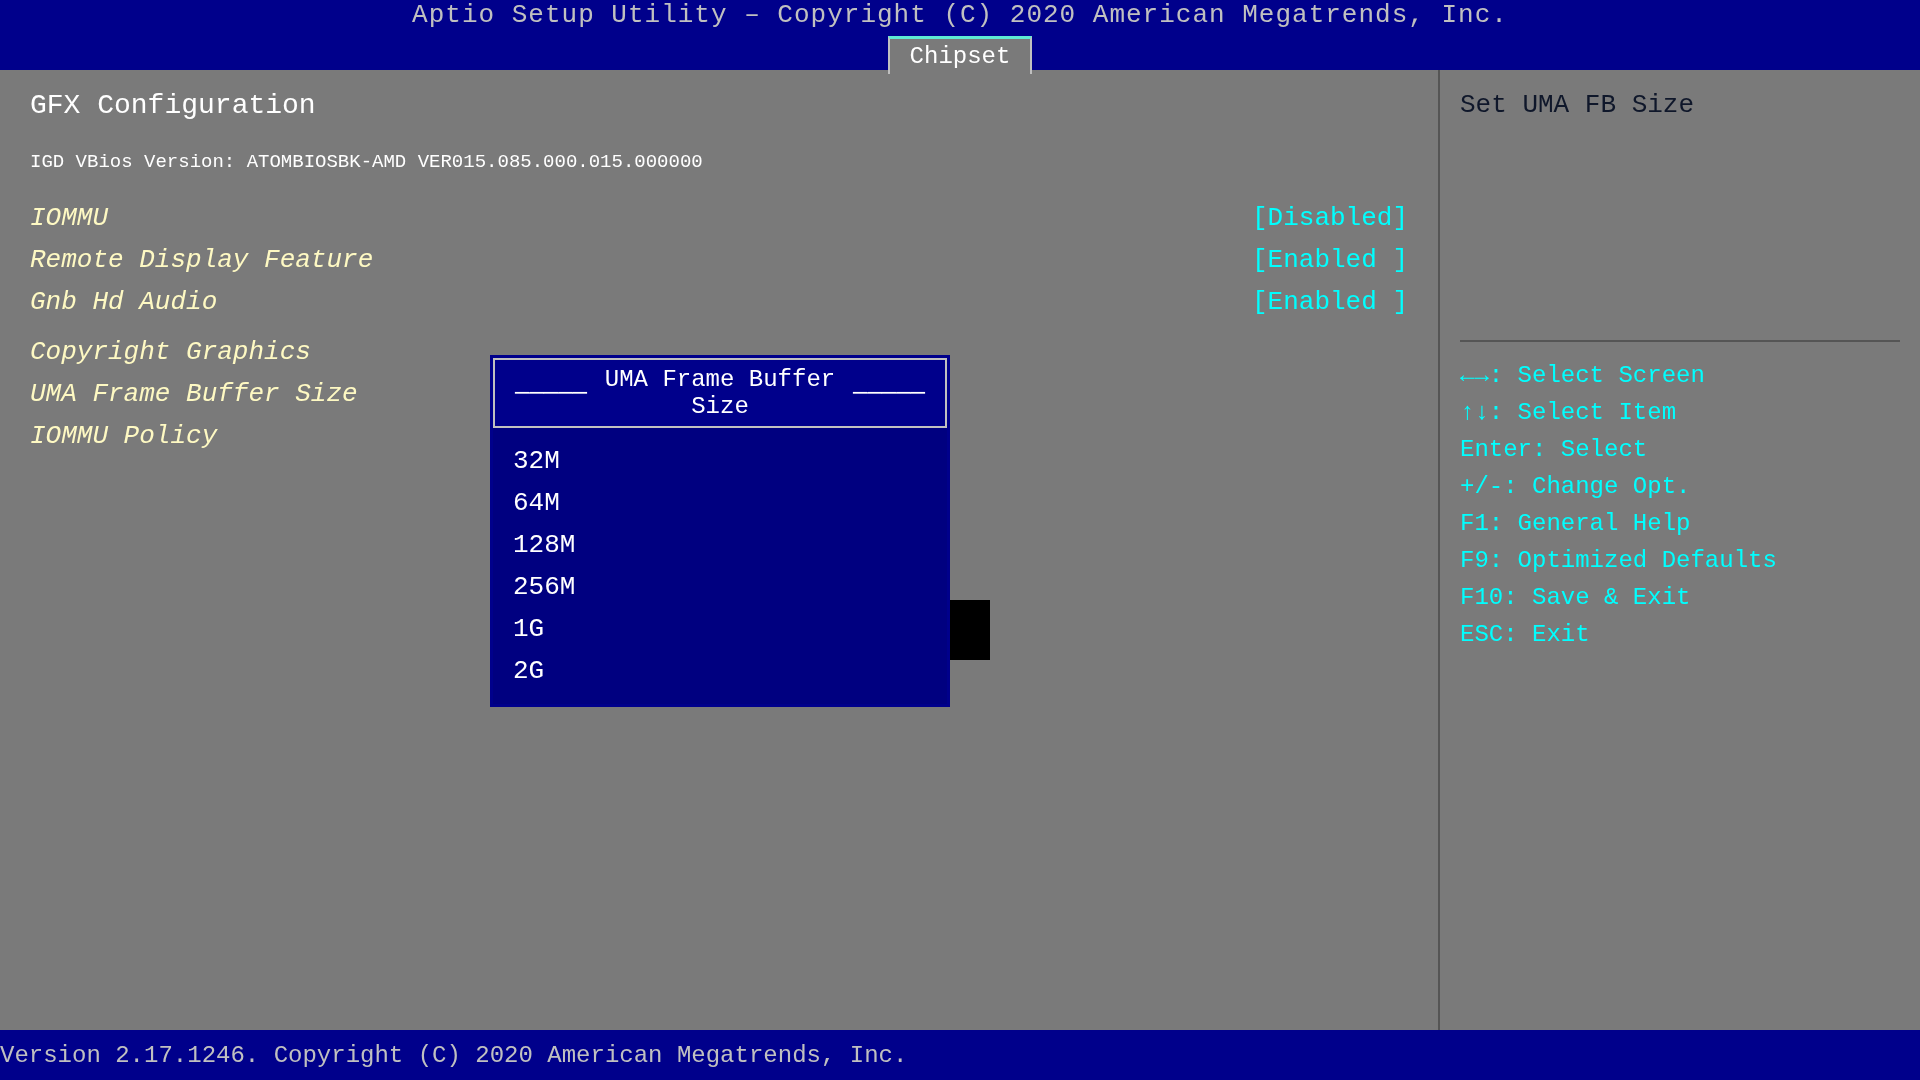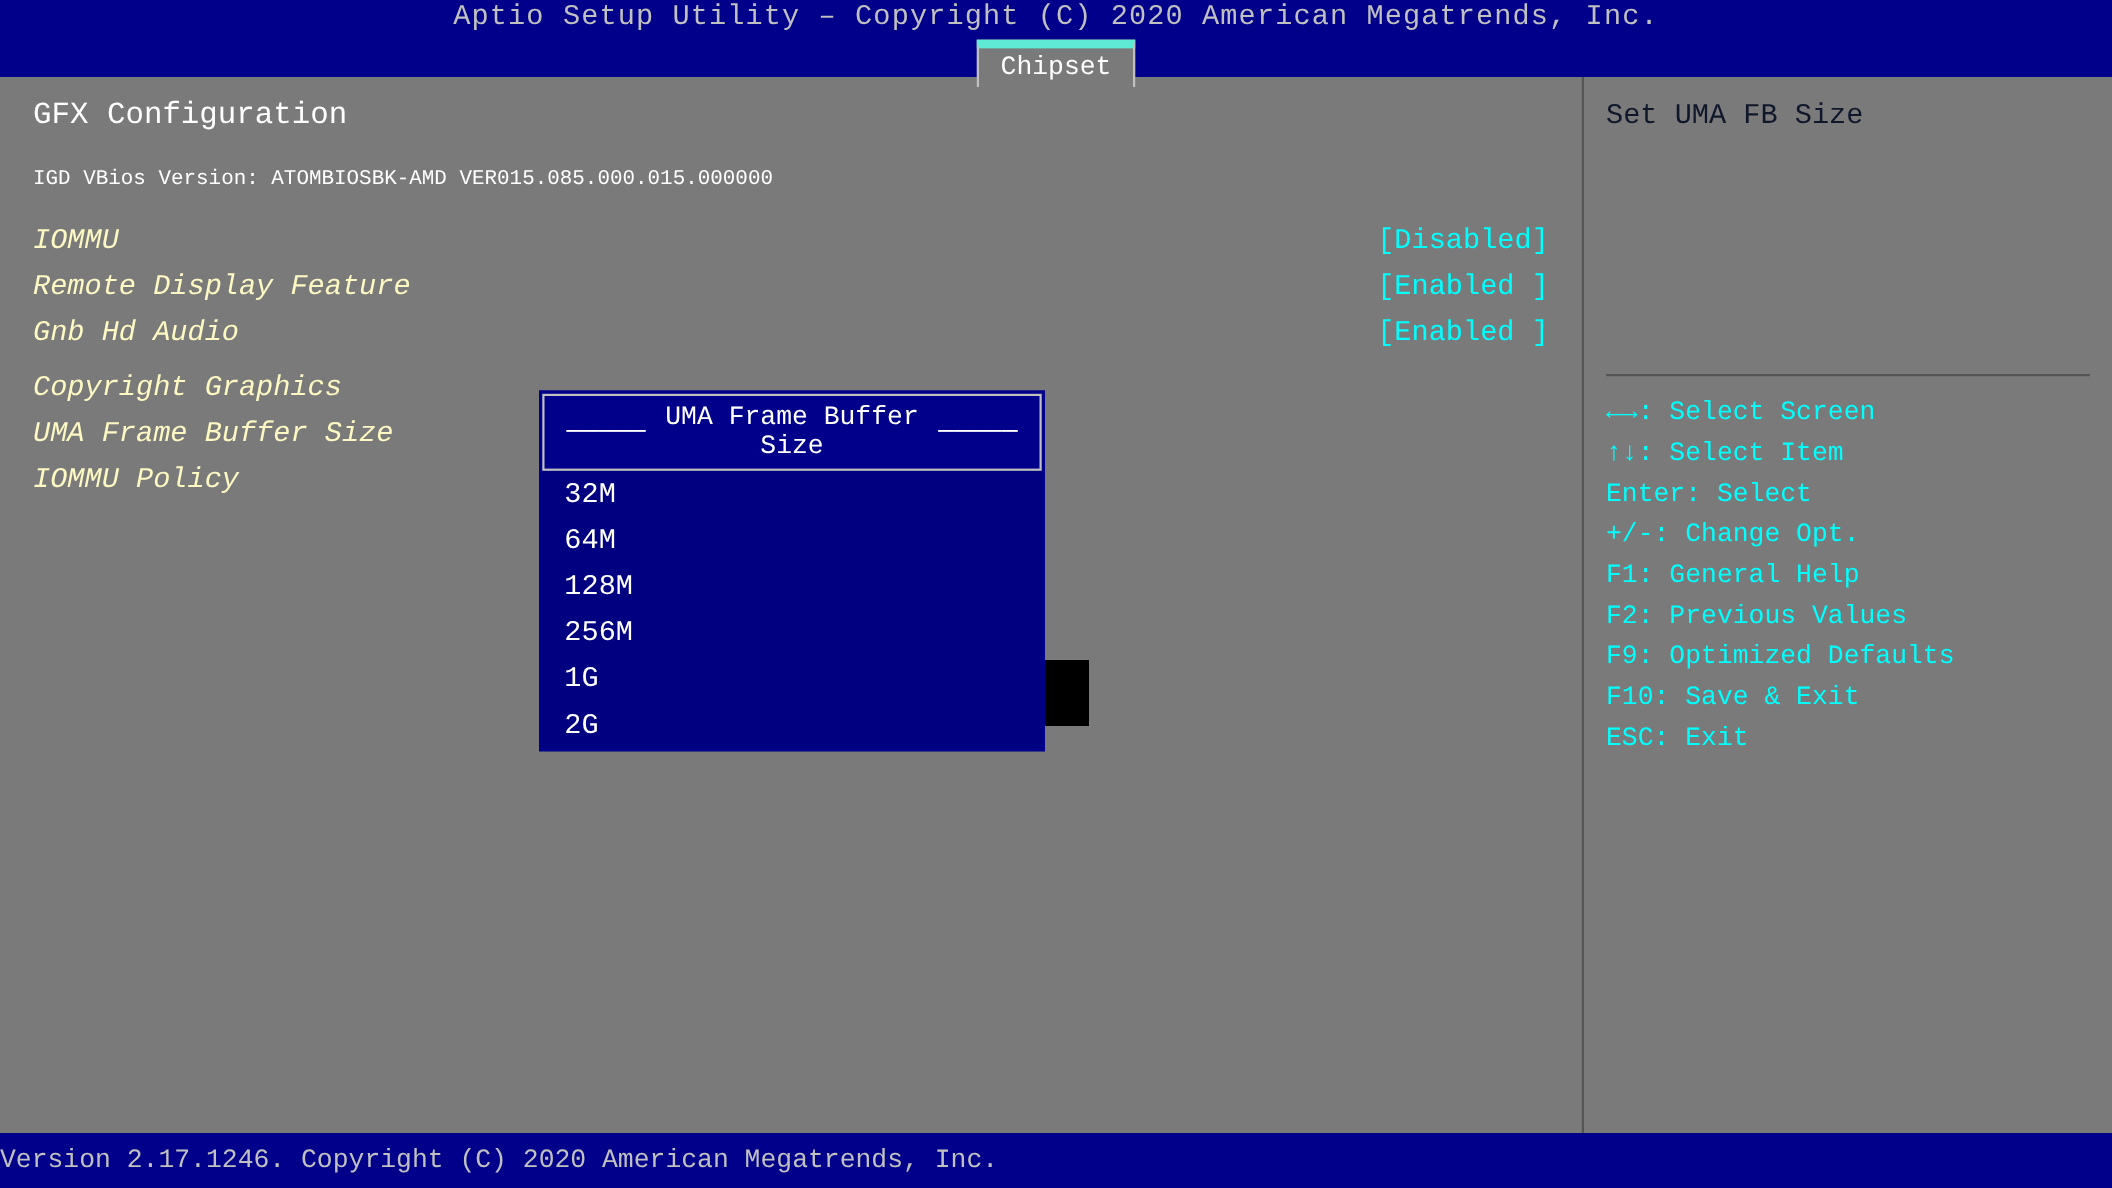--- a/index.html
+++ b/index.html
@@ -44,21 +44,21 @@
       padding: 4px 20px;
       background-color: #7a7a7a;
       color: #c0c0c0;
       font-size: 24px;
       border: none;
     }
 
     .tab.active {
       background-color: #7a7a7a;
       color: #ffffff;
-      border-top: 8px solid #5eead4;
+      border-top: 3px solid #5eead4;
       border-left: 2px solid #c0c0c0;
       border-right: 2px solid #c0c0c0;
     }
 
     
     #main-content {
       display: flex;
       width: 100%;
       height: calc(1080px - 70px - 50px);
       background-color: #7a7a7a;
@@ -123,21 +123,21 @@
       padding: 6px 10px;
       text-align: center;
       font-size: 24px;
       color: #ffffff;
       display: flex;
       align-items: center;
       justify-content: center;
     }
 
     #dropdown-list {
-      padding: 0 0;
+      padding: 12px 0;
     }
 
     .dropdown-item {
       padding: 6px 20px;
       font-size: 26px;
       color: #ffffff;
       cursor: pointer;
     }
 
     
@@ -253,21 +253,20 @@
   <div id="right-panel">
     <div id="help-title">Set UMA FB Size</div>
     <div id="divider-line"></div>
 
     <div id="key-helps-container">
         <div class="key-help-row">←→: Select Screen</div>
         <div class="key-help-row">↑↓: Select Item</div>
         <div class="key-help-row">Enter: Select</div>
         <div class="key-help-row">+/-: Change Opt.</div>
         <div class="key-help-row">F1: General Help</div>
-        <div class="key-help-row">F2: Previous Values</div>
         <div class="key-help-row">F9: Optimized Defaults</div>
         <div class="key-help-row">F10: Save &amp; Exit</div>
         <div class="key-help-row">ESC: Exit</div>
       </div>
   </div>
 
 </div>
 
 <div id="bottom-bar">
   <span>Version 2.17.1246. Copyright (C) 2020 American Megatrends, Inc.</span>

